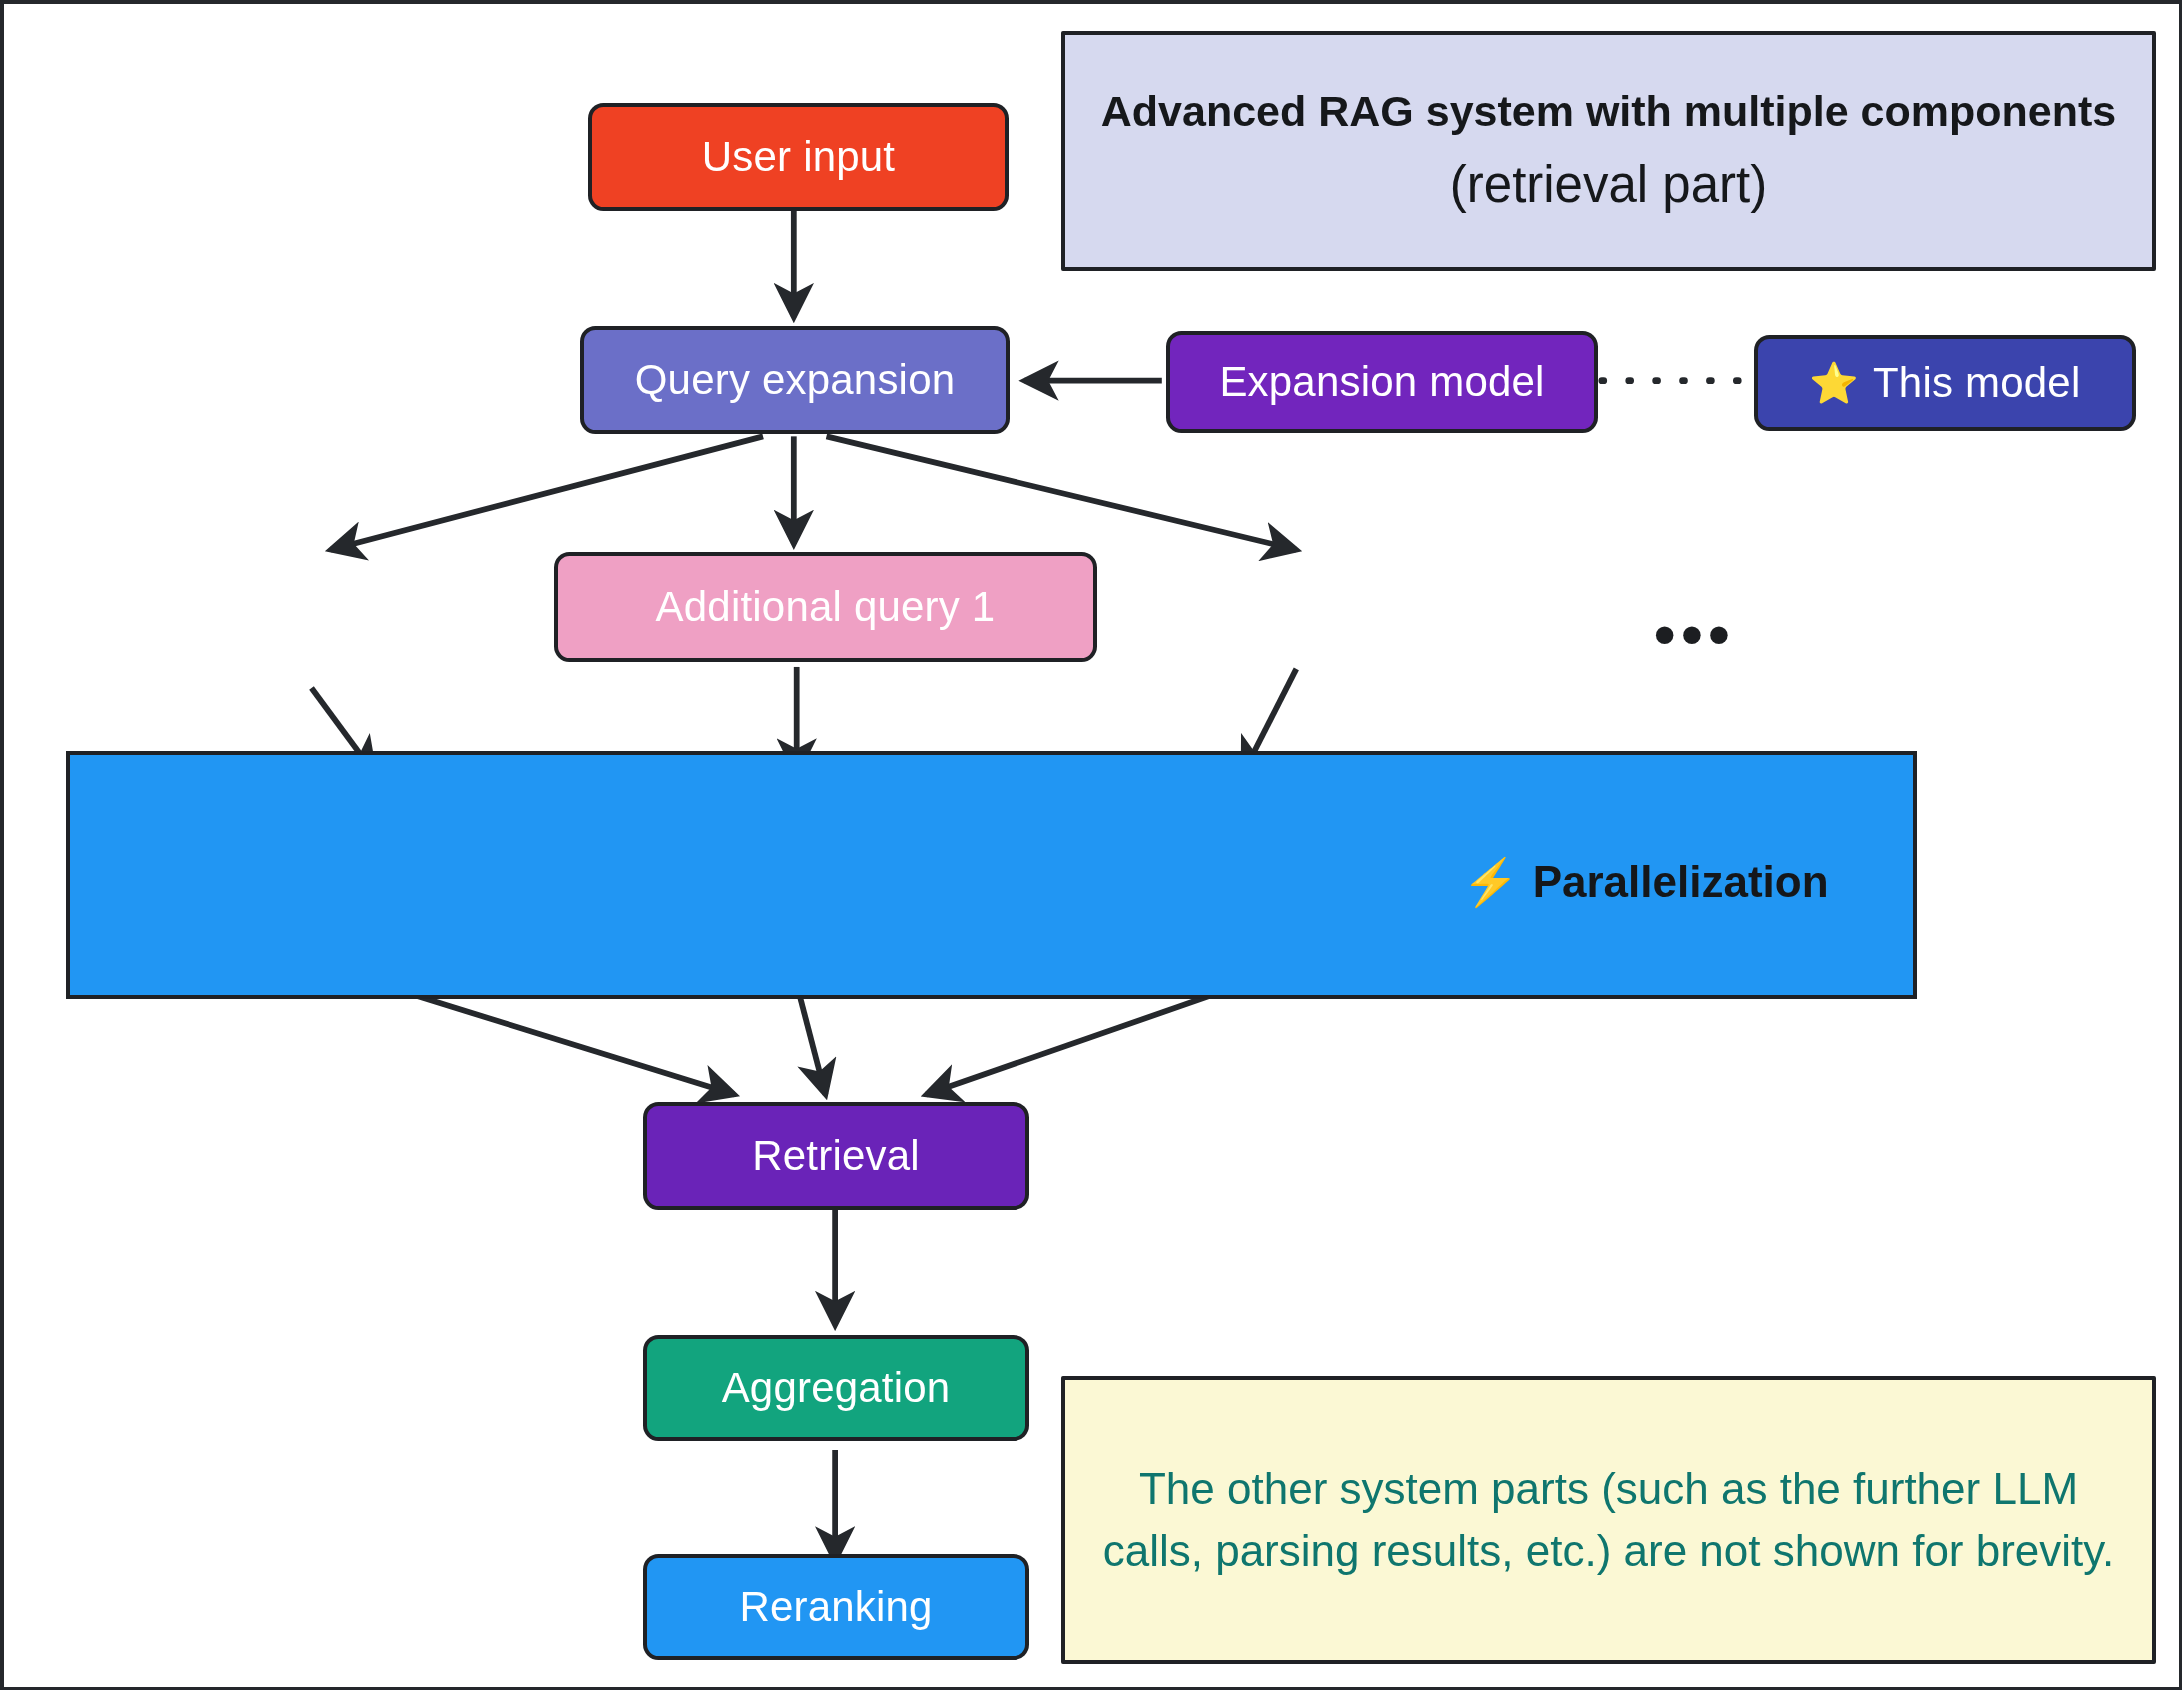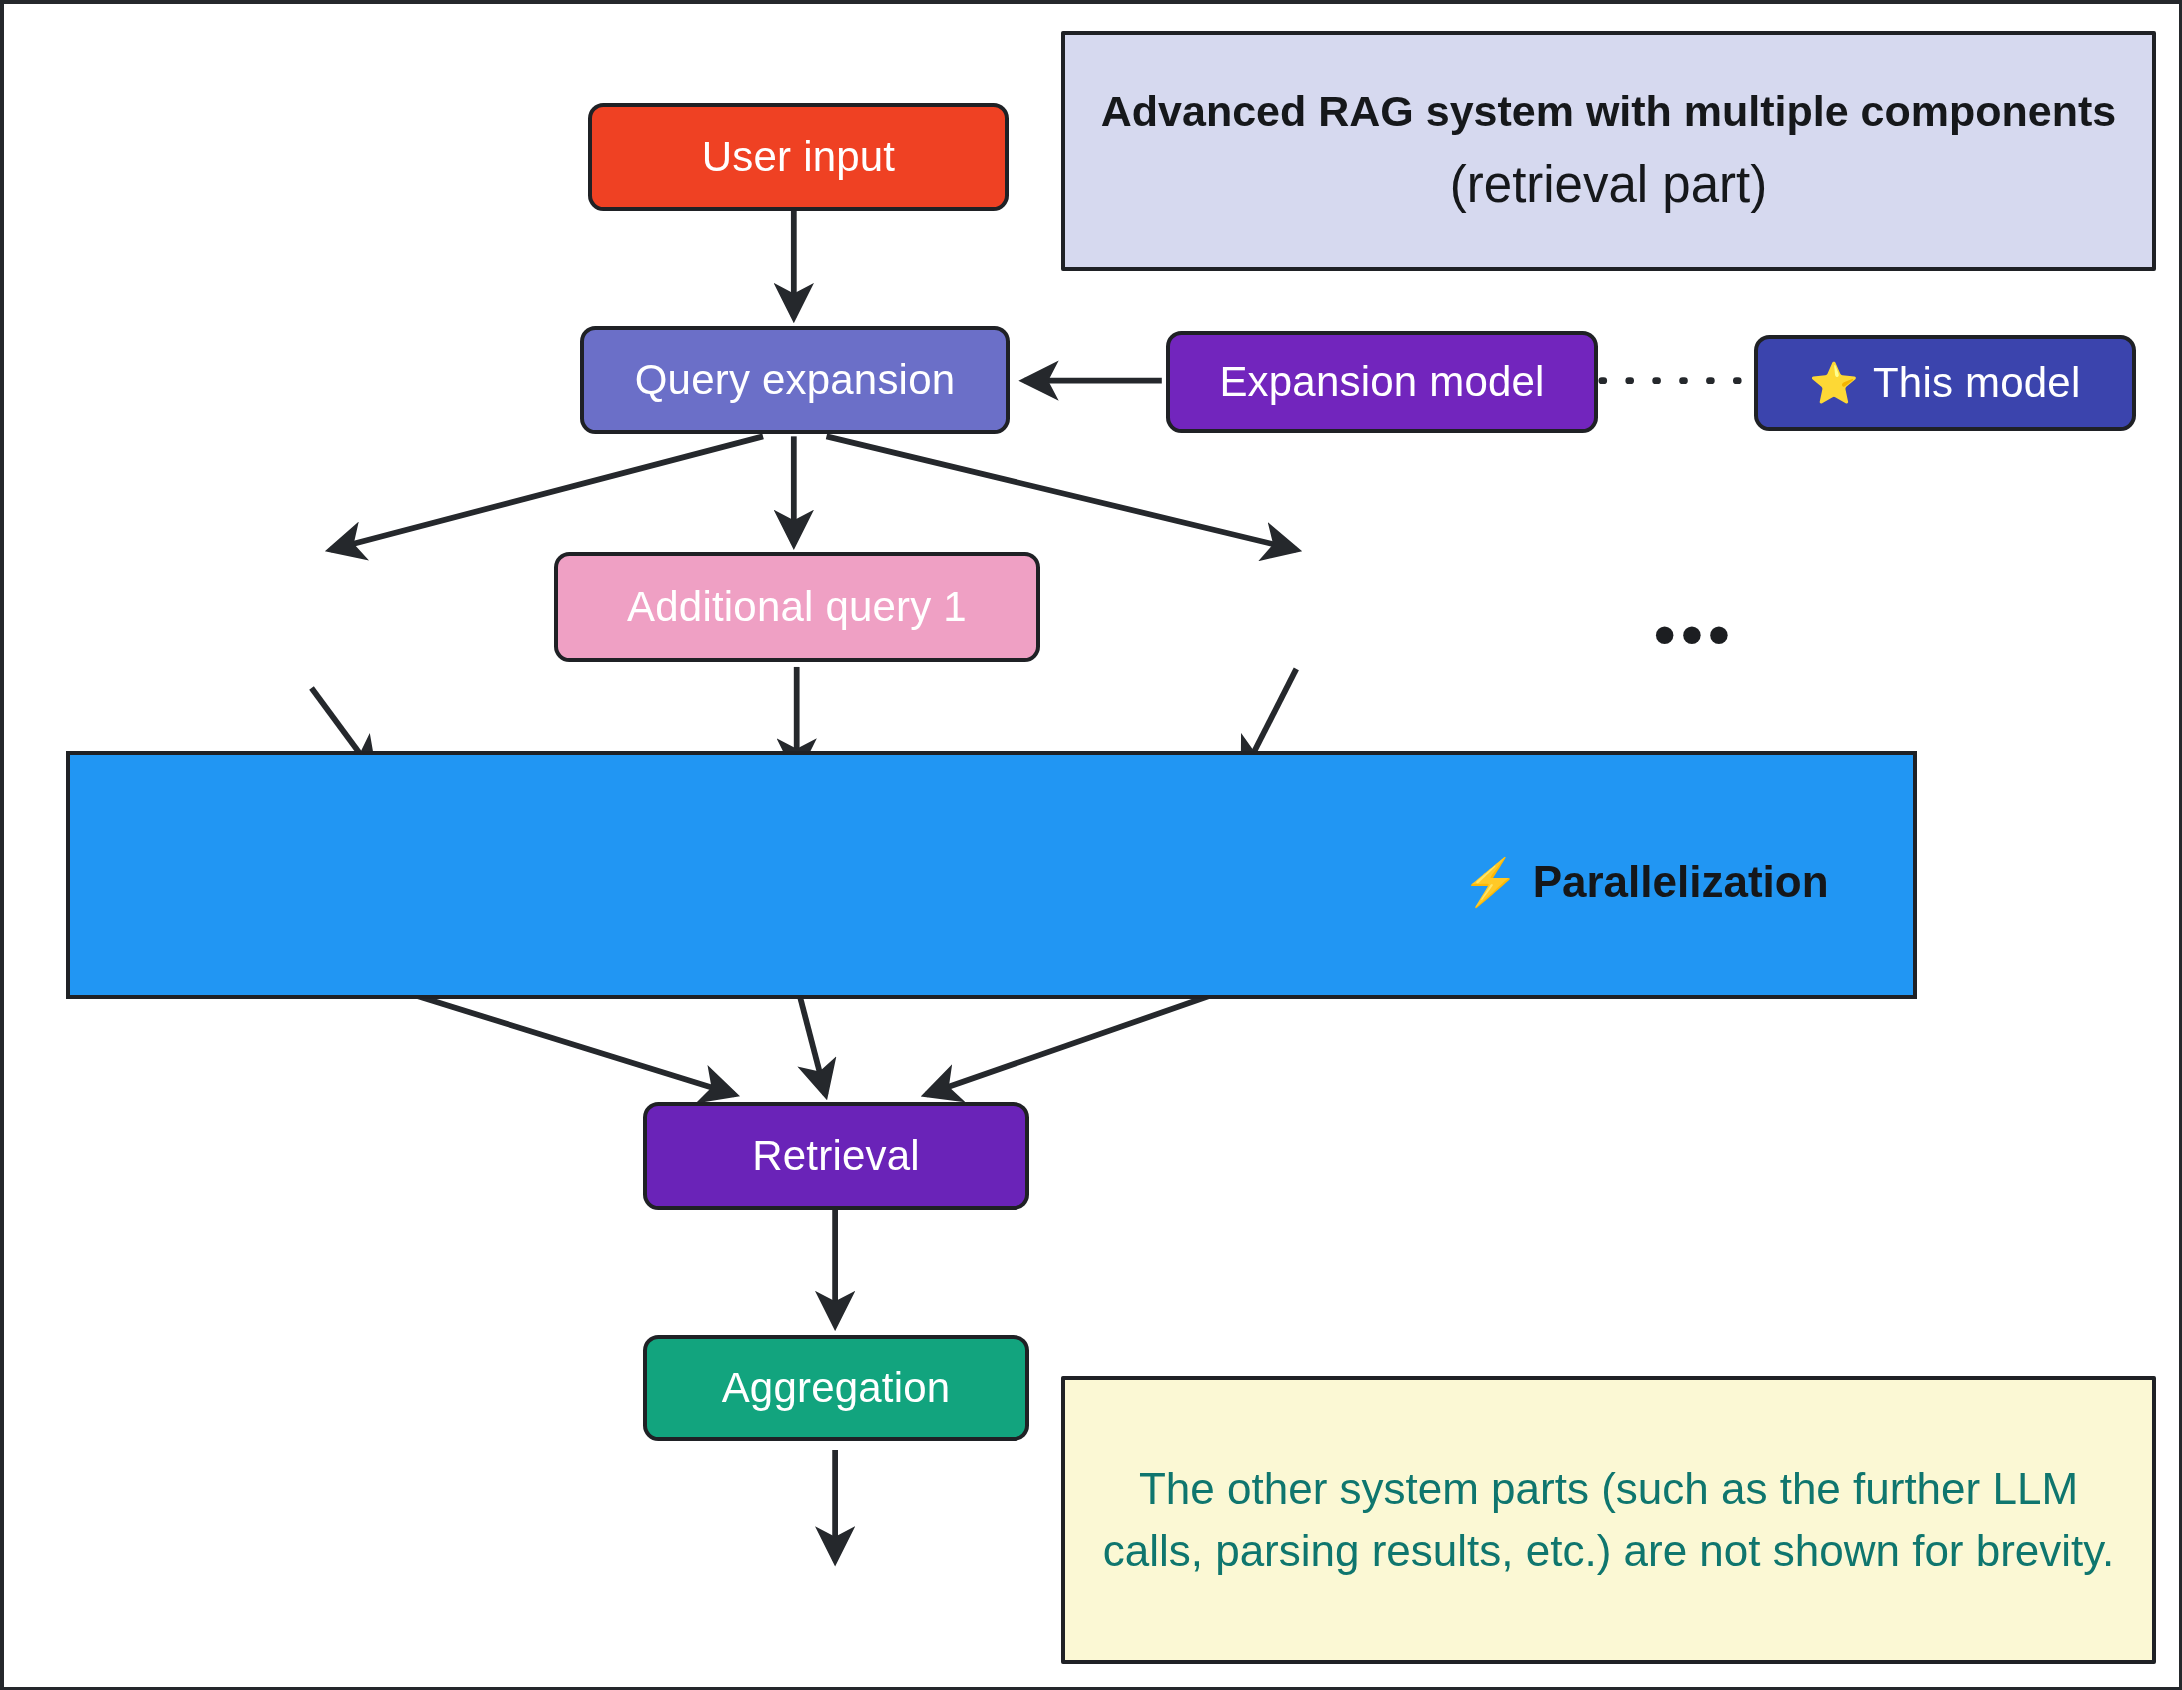--- a/index.html
+++ b/index.html
@@ -161,21 +161,21 @@
   <div class="node" style="left:1162px; top:327px; width:432px; height:102px; background:#7225bd;">
     <span>Expansion model</span>
   </div>
 
   <div class="node" style="left:1750px; top:331px; width:382px; height:96px; background:#3b44ad; gap:13.4px;">
     <span class="star-glyph">⭐</span>
     <span>This model</span>
   </div>
 
 
-  <div class="node" style="left:550px; top:548px; width:486px; height:110px; background:#efa0c4;">
+  <div class="node" style="left:550px; top:548px; width:543px; height:110px; background:#efa0c4;">
     <span>Additional query 1</span>
   </div>
 
 
   <div id="ellipsis" style="left:1650px; top:600px;">•••</div>
 
   <div id="parallel-box" style="left:62px; top:747px; width:1851px; height:248px;"></div>
 
   <div class="inner-cell" style="left:199px; top:781px; width:346px; height:95px;">
     <span>embedding</span>
@@ -204,19 +204,22 @@
   </div>
 
   <div class="node" style="left:639px; top:1098px; width:386px; height:108px; background:#6a23b8;">
     <span>Retrieval</span>
   </div>
 
   <div class="node" style="left:639px; top:1331px; width:386px; height:106px; background:#12a47e;">
     <span>Aggregation</span>
   </div>
 
+  <div class="node" style="left:639px; top:1550px; width:386px; height:106px; background:#2196f3;">
+    <span>Reranking</span>
+  </div>
 
   <div class="legendbox" id="note-box" style="left:1057px; top:1372px; width:1095px; height:288px; background:#fbf8d4;">
     <div class="note-text">The other system parts (such as the further LLM calls, parsing results, etc.) are not shown for brevity.</div>
   </div>
 
 </div>
 
 
 </body></html>

